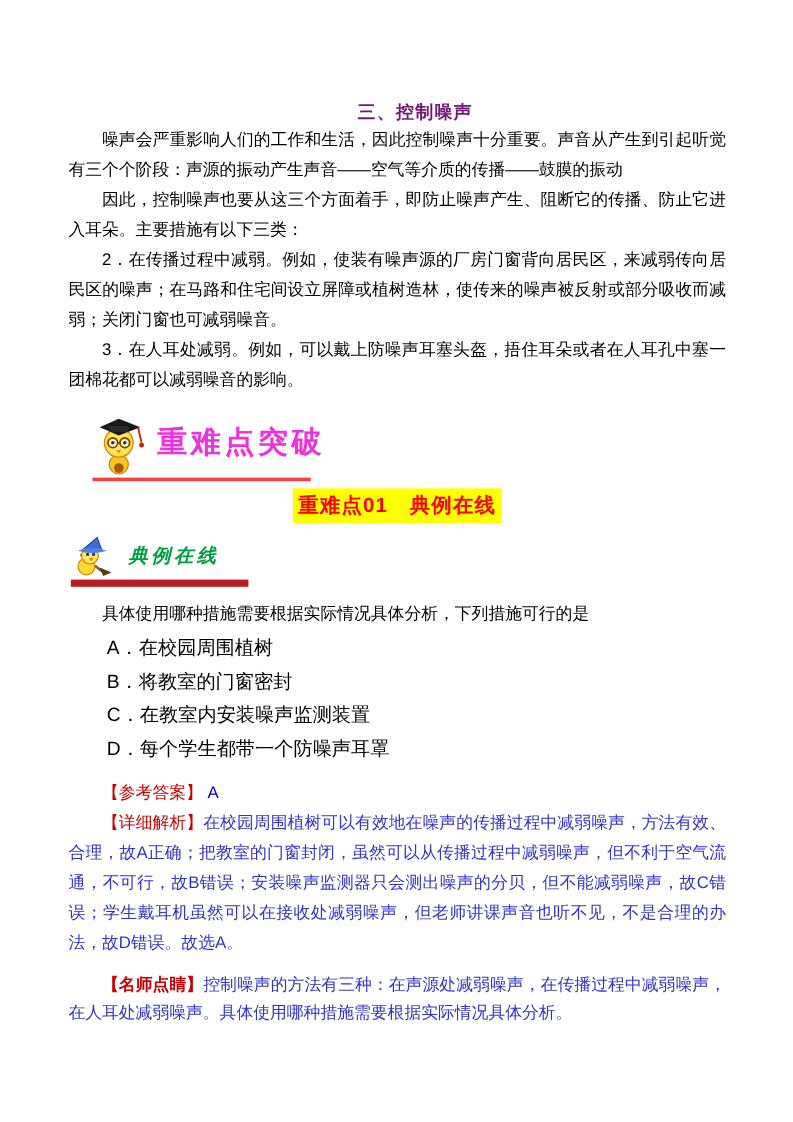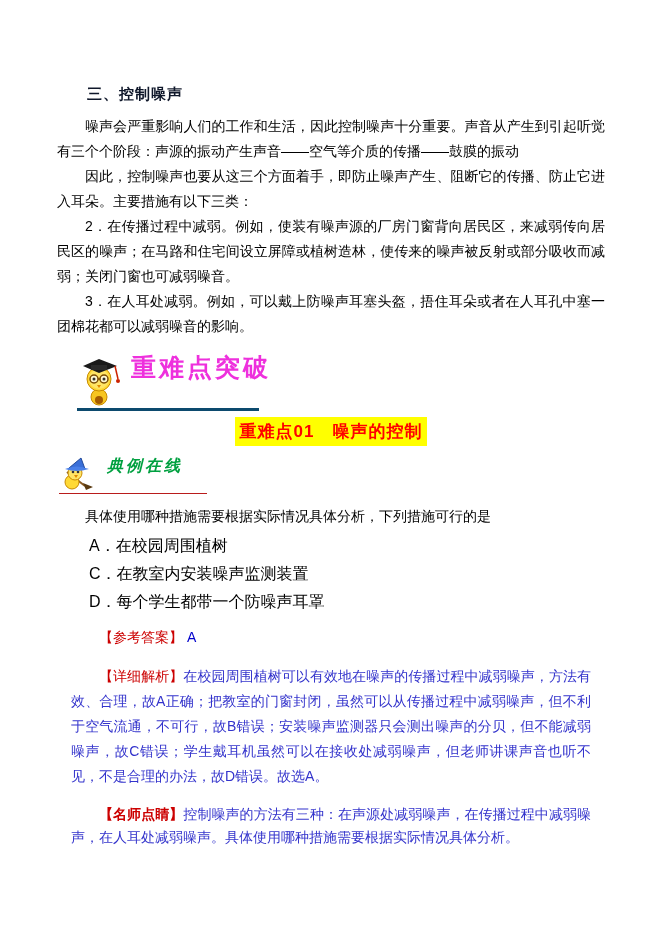--- a/index.html
+++ b/index.html
@@ -9,76 +9,77 @@
     width: 661px; height: 935px;
     font-family: "Liberation Sans", "DejaVu Sans", sans-serif;
     overflow: hidden;
   }
   .page {
     width: 661px; height: 935px;
     padding: 84px 56px 0 57px;
     position: relative;
   }
   .section-heading {
-    font-size: 15px; font-weight: bold; color: #0f172a;
-    text-indent: 2em; line-height: 20px; margin: 0 0 10px 0;
+    font-size: 15px; font-weight: bold; color: #701a75;
+    text-indent: 2em; line-height: 20px; margin: 0 0 0 0;
     letter-spacing: 1px;
+    text-align: center;
   }
   p.body-par {
     font-size: 14px; color: #000; line-height: 25px;
     text-indent: 2em; margin: 0; text-align: justify;
   }
   
   .banner1 {
-    display: flex; align-items: flex-start;
+    display: flex; align-items: center;
     margin: 14px 0 0 20px;
     width: 182px;
-    border-bottom: 3px solid #0c4a6e;
+    border-bottom: 3px solid #ef4444;
     padding-bottom: 1px;
   }
   .banner1 .btext {
     font-family: "DejaVu Serif", serif;
     font-size: 25px; font-weight: bold; color: #ee30dd;
     letter-spacing: 3px; line-height: 30px; white-space: nowrap;
     margin-left: 4px; margin-bottom: 2px;
   }
   
   .topic-title-wrap { text-align: center; margin-top: 6px; }
   .topic-title {
     display: inline-block; background: #ffff00; color: #ff0000;
     font-size: 17px; font-weight: bold; padding: 3px 5px;
     letter-spacing: 1px;
   }
   
   .banner2 {
-    display: flex; align-items: flex-start;
+    display: flex; align-items: center;
     margin: 10px 0 0 2px;
     width: 148px;
-    border-bottom: 1px solid #b91c1c;
+    border-bottom: 6px solid #b91c1c;
     padding-bottom: 1px;
   }
   .banner2 .btext {
     font-family: "DejaVu Serif", serif;
     font-style: italic; font-weight: bold;
     font-size: 16px; color: #00a040;
     letter-spacing: 3px; white-space: nowrap;
     margin-left: 8px; margin-bottom: 2px;
   }
   .question-stem {
     font-size: 14px; color: #000; text-indent: 2em;
     margin: 12px 0 0 0; line-height: 20px;
   }
   .option {
     font-size: 16px; color: #000;
     margin: 0 0 0 2em; line-height: 28px;
   }
   .options { margin-top: 6px; }
   p.ans-par {
     font-size: 14px; line-height: 25px; text-indent: 2em;
-    margin: 14px; text-align: justify;
+    margin: 0; text-align: justify;
   }
   .answer-line { margin-top: 9px !important; }
   .analysis-par { margin-top: 0 !important; }
   .tips-par { margin-top: 11px !important; line-height: 23px !important; }
   .red-label { color: #cc0000; }
   .red-label-bold { color: #cc0000; font-weight: bold; }
   .blue-val { color: #0000cc; }
   .blue-text { color: #3333cc; }
   .svg-icon { flex: 0 0 auto; display: block; }
 </style>
@@ -113,21 +114,21 @@
 
       <path d="M6 13 L22 6 L40 13 L22 20 Z" fill="#1a1a1a"></path>
       <rect x="14" y="12" width="16" height="5" fill="#2a2a2a"></rect>
       <line x1="38" y1="13" x2="41" y2="26" stroke="#cc2200" stroke-width="1.5"></line>
       <circle cx="41" cy="28" r="2" fill="#cc2200"></circle>
     </svg>
     <span class="btext">重难点突破</span>
   </div>
 
   <div class="topic-title-wrap">
-    <span class="topic-title">重难点01　噪声的控制</span>
+    <span class="topic-title">重难点01　典例在线</span>
   </div>
 
   <div class="banner2">
     <svg class="svg-icon" width="40" height="36" viewBox="0 0 40 36">
 
       <line x1="8" y1="16" x2="26" y2="30" stroke="#8a5a20" stroke-width="2"></line>
       <path d="M24 27 L34 31 L27 34 Z" fill="#5a3a10"></path>
 
       <ellipse cx="13" cy="26" rx="7" ry="7" fill="#ffd935" stroke="#c88a00" stroke-width="1"></ellipse>
 
@@ -138,20 +139,21 @@
 
       <path d="M10 12 L22 2 L26 13 Z" fill="#3a6fd8" stroke="#234a9a" stroke-width="1"></path>
       <path d="M6 13 Q17 8 30 13 Q17 17 6 13 Z" fill="#4a80e8"></path>
     </svg>
     <span class="btext">典例在线</span>
   </div>
 
   <p class="question-stem">具体使用哪种措施需要根据实际情况具体分析，下列措施可行的是</p>
   <div class="options">
     <p class="option">A．在校园周围植树</p>
+    <p class="option">B．将教室的门窗密封</p>
     <p class="option">C．在教室内安装噪声监测装置</p>
     <p class="option">D．每个学生都带一个防噪声耳罩</p>
   </div>
 
   <p class="ans-par answer-line">
     <span class="red-label">【参考答案】</span>
     <span class="blue-val">A</span>
   </p>
 
   <p class="ans-par analysis-par">

